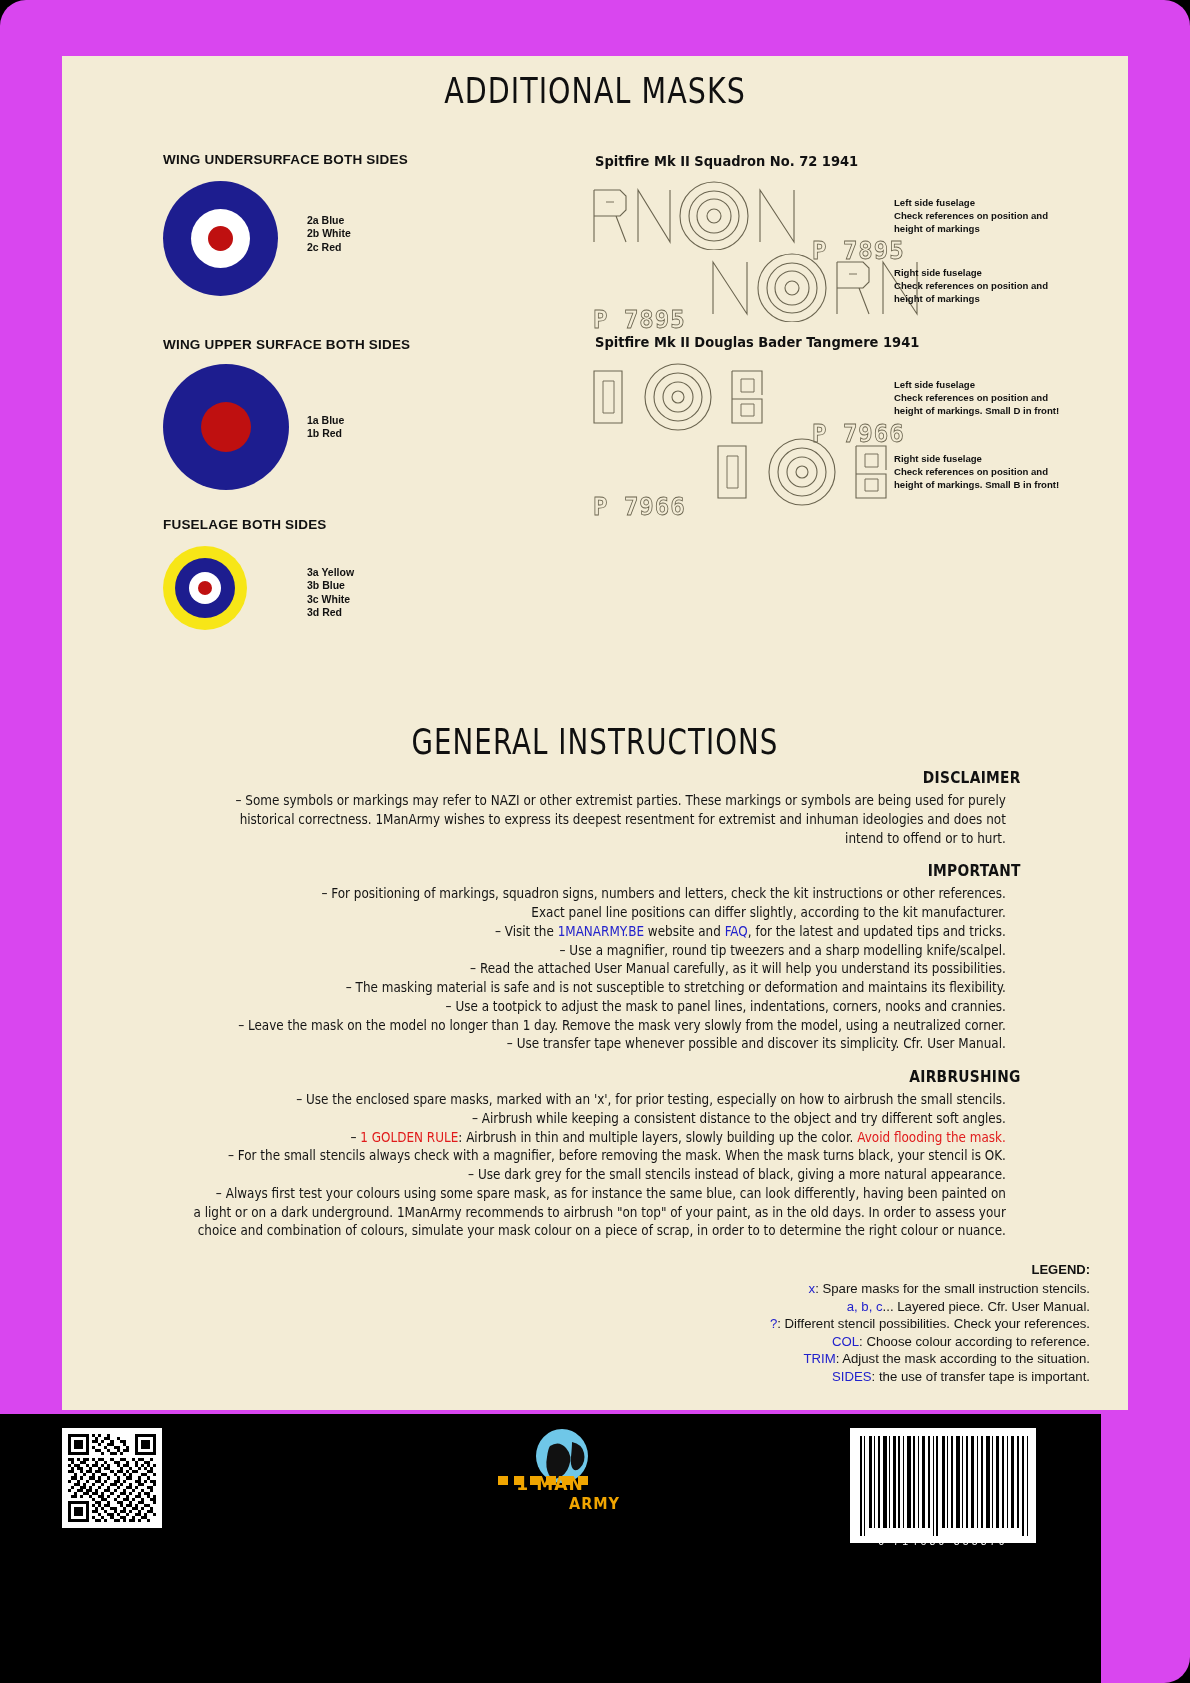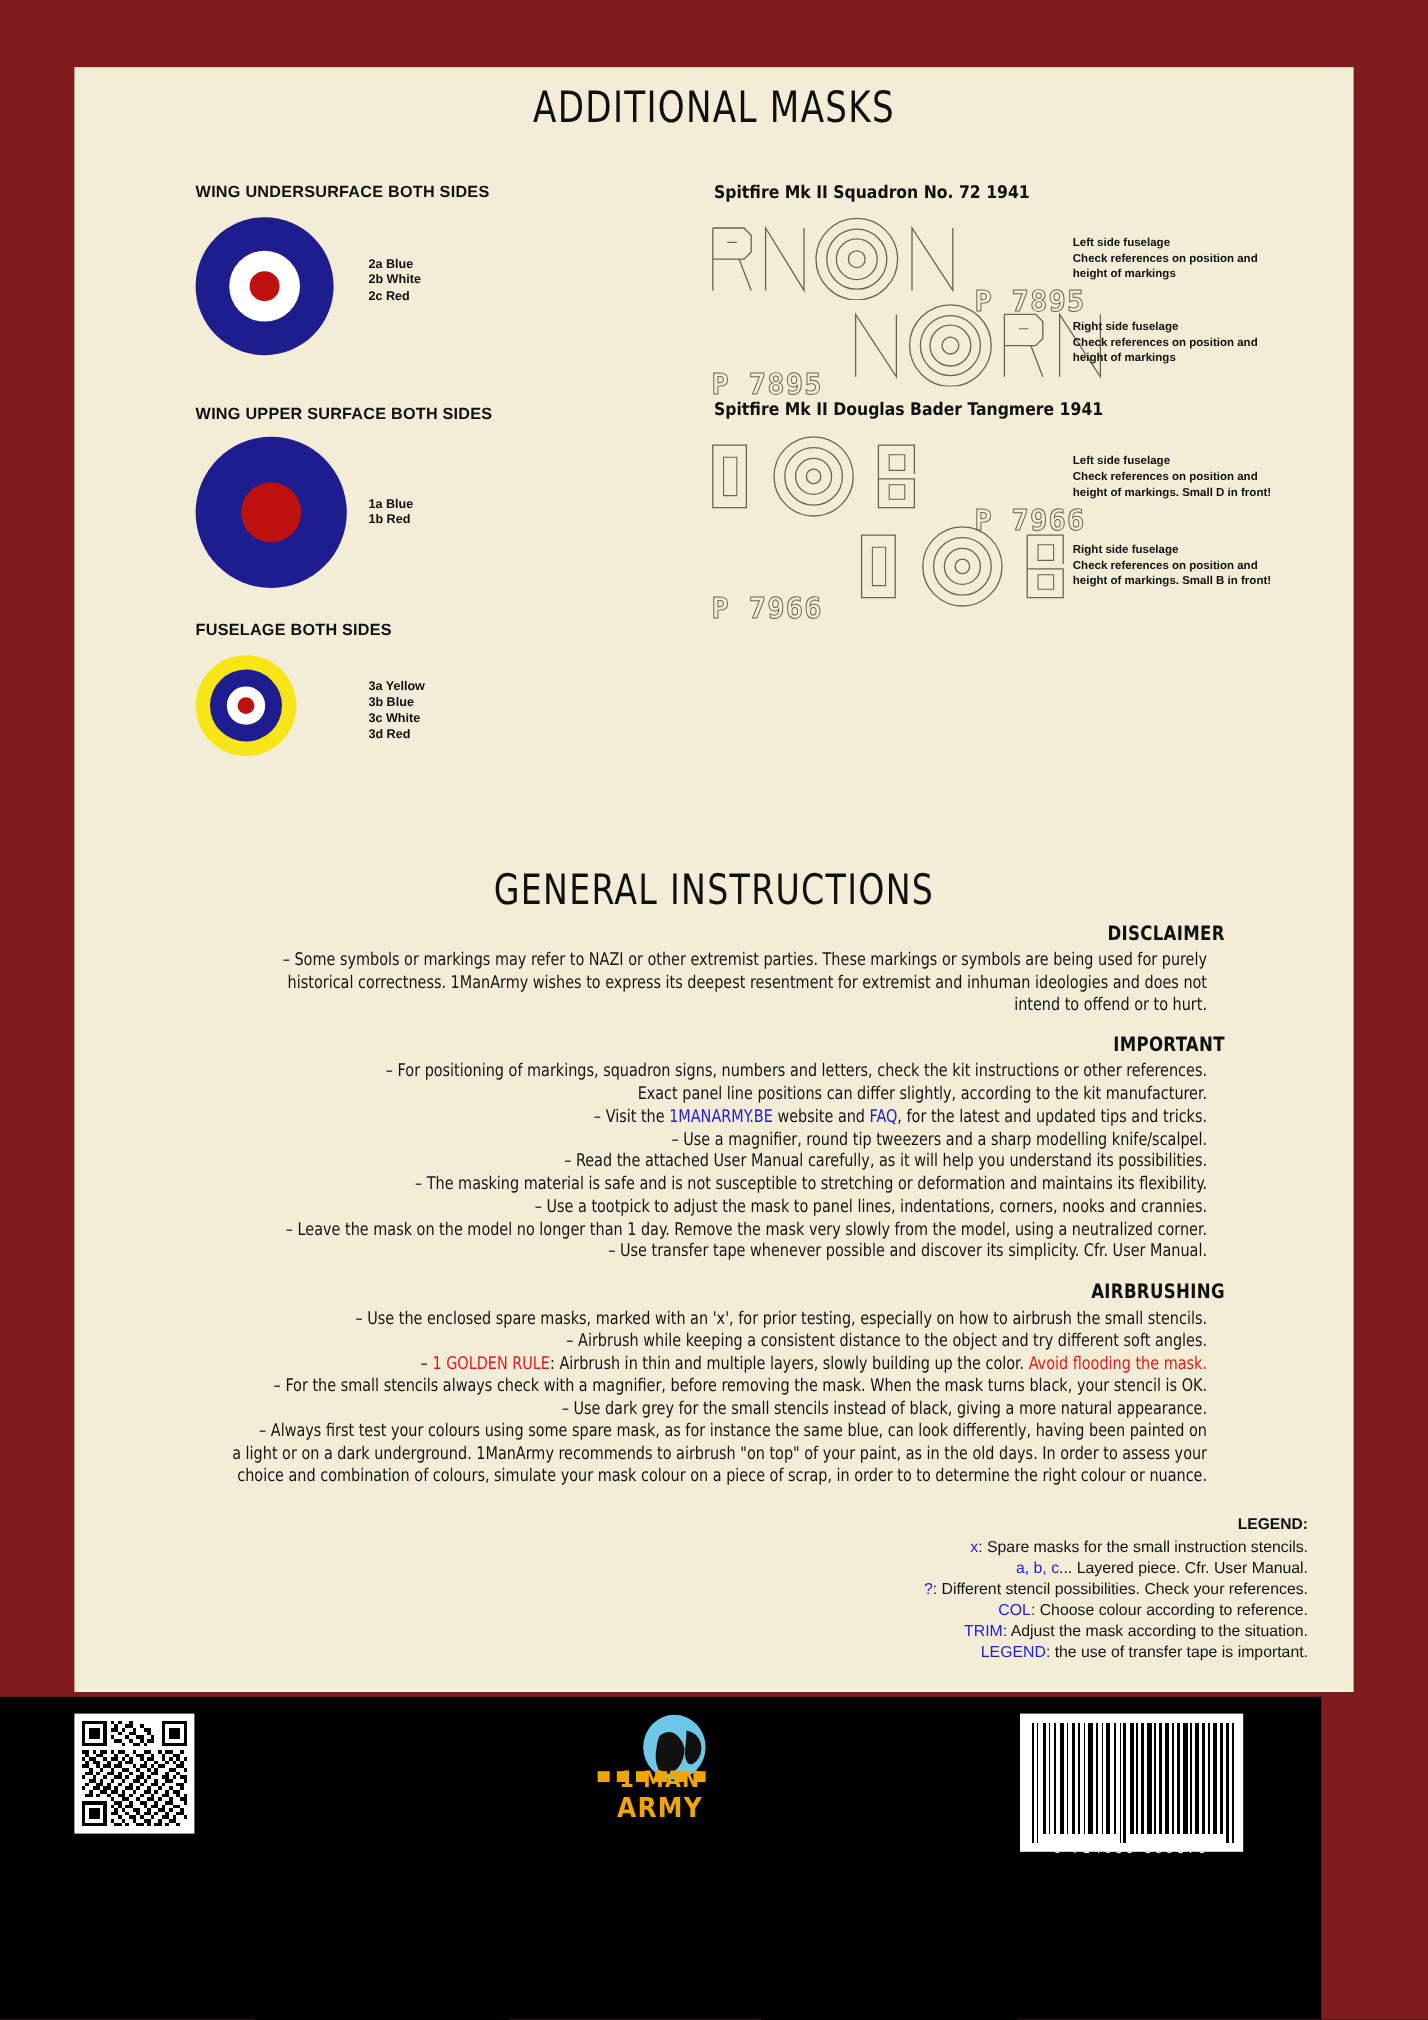--- a/index.html
+++ b/index.html
@@ -5,21 +5,22 @@
   * { box-sizing: border-box; margin: 0; padding: 0; }
   html, body {
     width: 1190px; height: 1683px;
     background: #000;
     font-family: "Liberation Sans", sans-serif;
     overflow: hidden;
   }
   #page {
     position: relative;
     width: 1190px; height: 1683px;
-    background: #7f1d1d;
+    background: #d946ef;
+    border-radius: 26px;
   }
 
   
   #sheet {
     position: absolute;
     left: 62px; top: 56px;
     width: 1066px; height: 1354px;
     background: #f3ecd6;
   }
 
@@ -314,21 +315,21 @@
         <div class="li">   choice and combination of colours, simulate your mask colour on a piece of scrap, in order to to determine the right colour or nuance.</div>
       </div>
 
       <div class="blk" style="margin-top:22px;">
         <div class="legend-head">LEGEND:</div>
         <div class="legend-li"><span class="key">x</span><span>: Spare masks for the small instruction stencils.</span></div>
         <div class="legend-li"><span class="key">a, b, c</span><span>... Layered piece. Cfr. User Manual.</span></div>
         <div class="legend-li"><span class="key">?</span><span>: Different stencil possibilities. Check your references.</span></div>
         <div class="legend-li"><span class="key">COL</span><span>: Choose colour according to reference.</span></div>
         <div class="legend-li"><span class="key">TRIM</span><span>: Adjust the mask according to the situation.</span></div>
-        <div class="legend-li"><span class="key">LEGEND</span><span>: the use of transfer tape is important.</span></div>
+        <div class="legend-li"><span class="key">SIDES</span><span>: the use of transfer tape is important.</span></div>
       </div>
 
     </div>
   </div>
 
   <div id="footer">
 
     <div id="qr">
       <svg width="88" height="88" viewBox="0 0 29 29" shape-rendering="crispEdges">
         <rect width="29" height="29" fill="#fff"></rect>
@@ -562,21 +563,21 @@
         <g fill="#f0a500">
           <rect x="18" y="50" width="10" height="9"></rect>
             <rect x="34" y="50" width="10" height="9"></rect>
           <rect x="50" y="50" width="10" height="9"></rect>
             <rect x="66" y="50" width="10" height="9"></rect>
           <rect x="82" y="50" width="10" height="9"></rect>
             <rect x="98" y="50" width="10" height="9"></rect>
         </g>
       </svg>
       <div class="logo-txt" style="top:46px;font-size:19px;">1 MAN</div>
-      <div class="logo-txt" style="top:68px;font-size:23px;">ARMY</div>
+      <div class="logo-txt" style="top:68px;font-size:16px;text-align:right;">ARMY</div>
     </div>
 
     <div id="barcode">
       <svg width="186" height="115" viewBox="0 0 186 115" shape-rendering="crispEdges">
         <rect width="186" height="115" fill="#fff"></rect>
         <g fill="#000">
           <rect x="10" y="8" width="2" height="100"></rect>
             <rect x="14" y="8" width="1" height="100"></rect>
           <rect x="19" y="8" width="3" height="92"></rect>
             <rect x="24" y="8" width="1" height="92"></rect>

